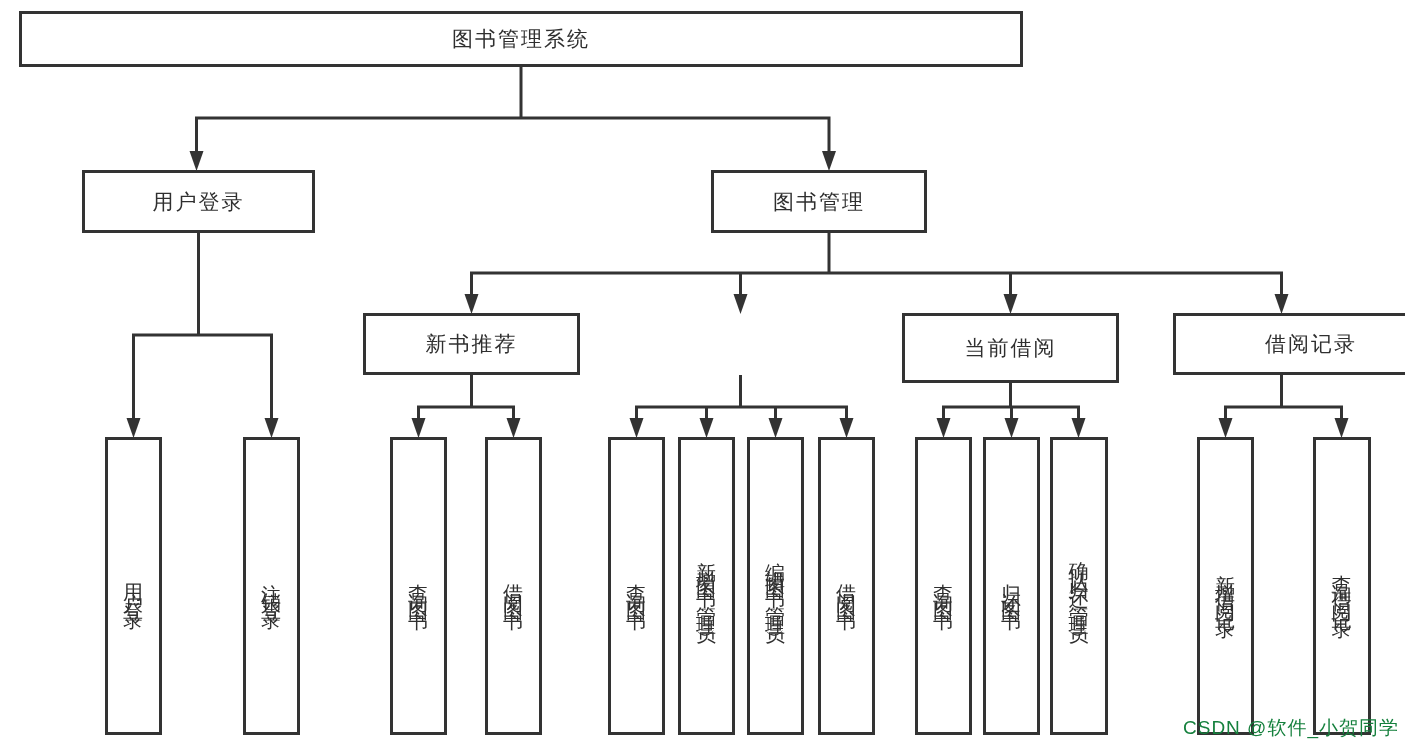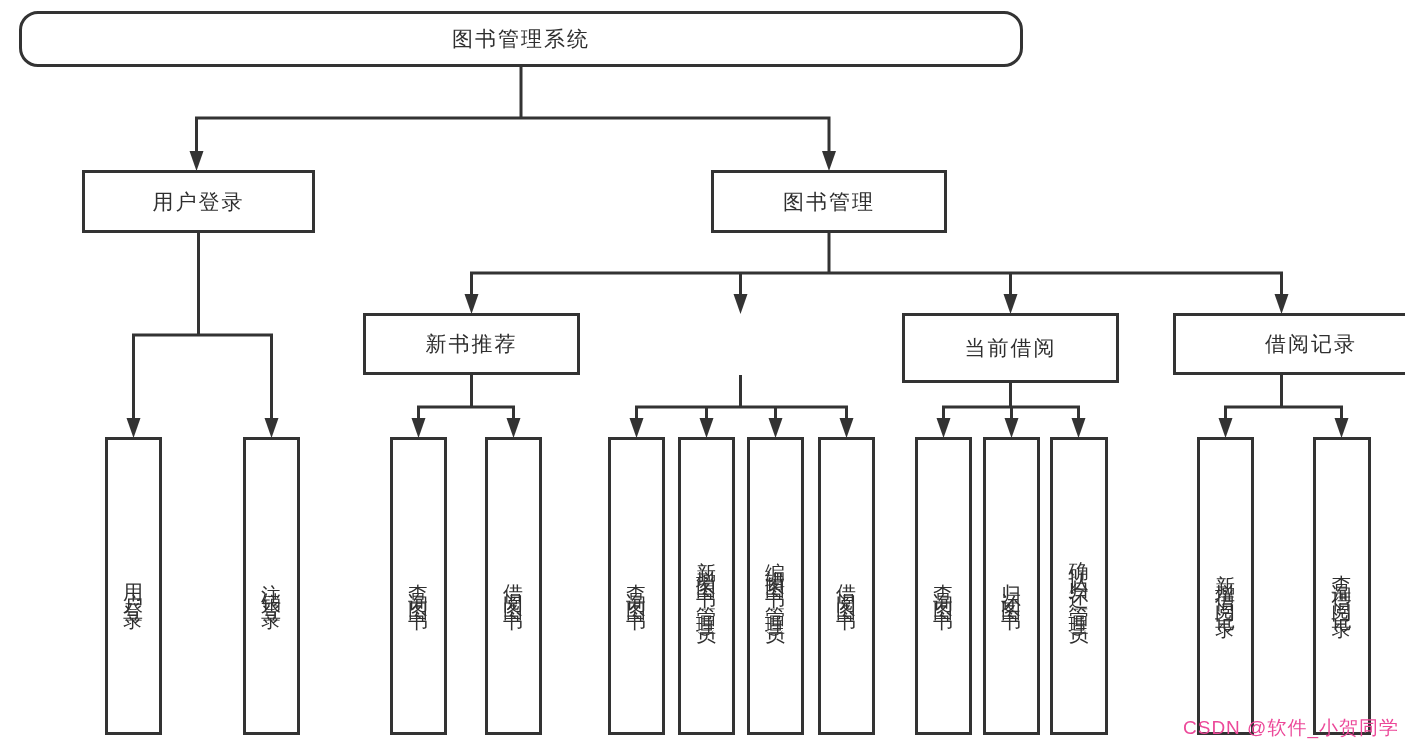--- a/index.html
+++ b/index.html
@@ -40,21 +40,21 @@
     font-size: 20px;
     letter-spacing: 9px;
     line-height: 1;
     white-space: nowrap;
   }
   .watermark {
     position: absolute;
     left: 1183px;
     top: 715px;
     font-size: 19px;
-    color: #ec4899;
+    color: #15803d;
     letter-spacing: 1px;
     white-space: nowrap;
     z-index: 5;
   }
 </style>
 </head>
 <body>
 
 <div id="canvas">
 
@@ -106,28 +106,28 @@
       <path d="M768.5,418 L782.5,418 L775.5,438 Z"></path>
       <path d="M839.5,418 L853.5,418 L846.5,438 Z"></path>
       <path d="M936.5,418 L950.5,418 L943.5,438 Z"></path>
       <path d="M1004.5,418 L1018.5,418 L1011.5,438 Z"></path>
       <path d="M1071.5,418 L1085.5,418 L1078.5,438 Z"></path>
       <path d="M1218.5,418 L1232.5,418 L1225.5,438 Z"></path>
       <path d="M1334.5,418 L1348.5,418 L1341.5,438 Z"></path>
     </g>
   </svg>
 
-  <div class="node" style="left:19px; top:11px; width:1004px; height:56px;border-radius:19px;">
+  <div class="node" style="left:19px; top:11px; width:1004px; height:56px;">
     <span>图书管理系统</span>
   </div>
 
   <div class="node" style="left:82px; top:170px; width:233px; height:63px;">
     <span>用户登录</span>
   </div>
-  <div class="node" style="left:711px; top:170px; width:236px; height:63px;justify-content:center;">
+  <div class="node" style="left:711px; top:170px; width:216px; height:63px;justify-content:center;">
     <span>图书管理</span>
   </div>
 
   <div class="node" style="left:363px; top:313px; width:217px; height:62px;">
     <span>新书推荐</span>
   </div>
   <div class="node" style="left:902px; top:313px; width:217px; height:70px;">
     <span>当前借阅</span>
   </div>
   <div class="node" style="left:1173px; top:313px; width:256px; height:62px;padding-left:20px;">

